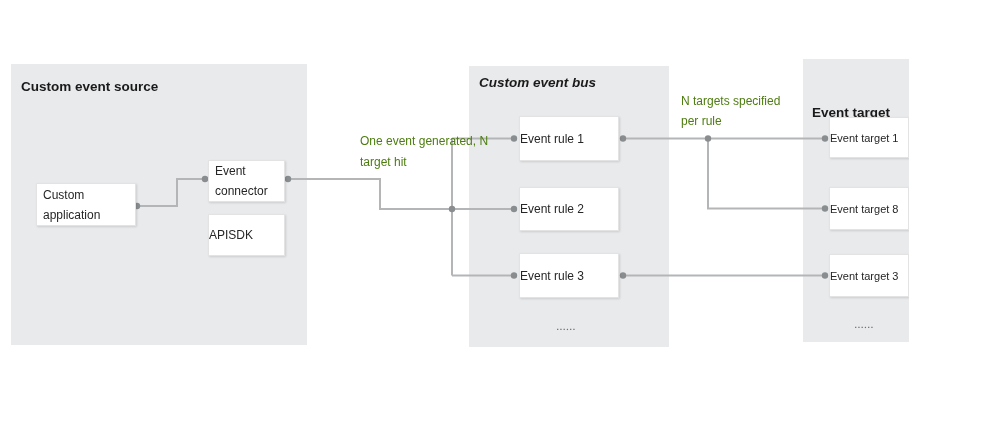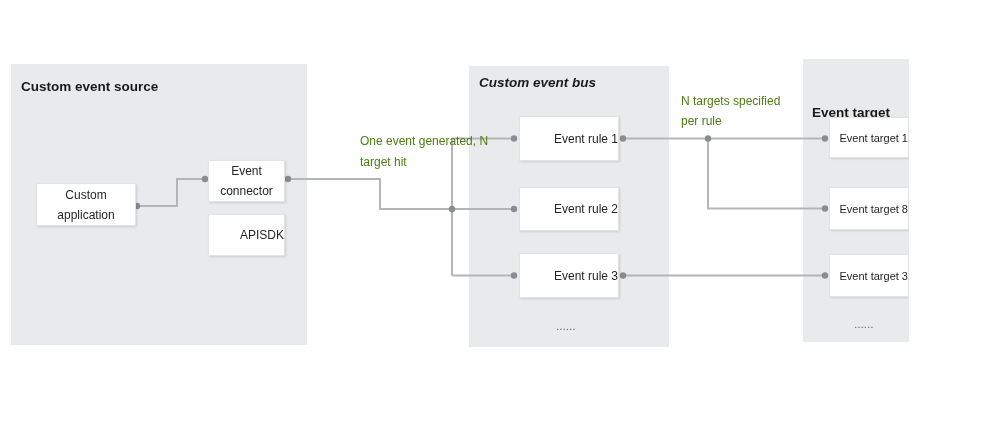--- a/index.html
+++ b/index.html
@@ -43,22 +43,22 @@
     position: absolute;
     background: #ffffff;
     border: 1px solid #e3e3e4;
     box-shadow: 1px 1px 2px rgba(0,0,0,0.12);
     display: flex;
     align-items: center;
     font-size: 12px;
     color: #262626;
     line-height: 20px;
   }
-  .node.left-text   { justify-content: flex-start; text-align: center; padding: 0 6px; }
-  .node.center-text { justify-content: flex-end; text-align: center; }
+  .node.left-text   { justify-content: flex-start; text-align: left; padding: 0 6px; }
+  .node.center-text { justify-content: flex-start; text-align: center; }
 
   .n-custom-application { left: 36px;  top: 183px; width: 100px; height: 43px; }
   .n-event-connector    { left: 208px; top: 160px; width: 77px;  height: 42px; padding: 0 8px; }
   .n-apisdk             { left: 208px; top: 214px; width: 77px;  height: 42px; }
   .n-event-rule-1       { left: 519px; top: 116px; width: 100px; height: 45px; }
   .n-event-rule-2       { left: 519px; top: 187px; width: 100px; height: 44px; }
   .n-event-rule-3       { left: 519px; top: 253px; width: 100px; height: 45px; }
   .n-event-target-1     { left: 829px; top: 117px; width: 80px;  height: 41px; font-size: 11px; }
   .n-event-target-2     { left: 829px; top: 187px; width: 80px;  height: 43px; font-size: 11px; }
   .n-event-target-3     { left: 829px; top: 254px; width: 80px;  height: 43px; font-size: 11px; }

